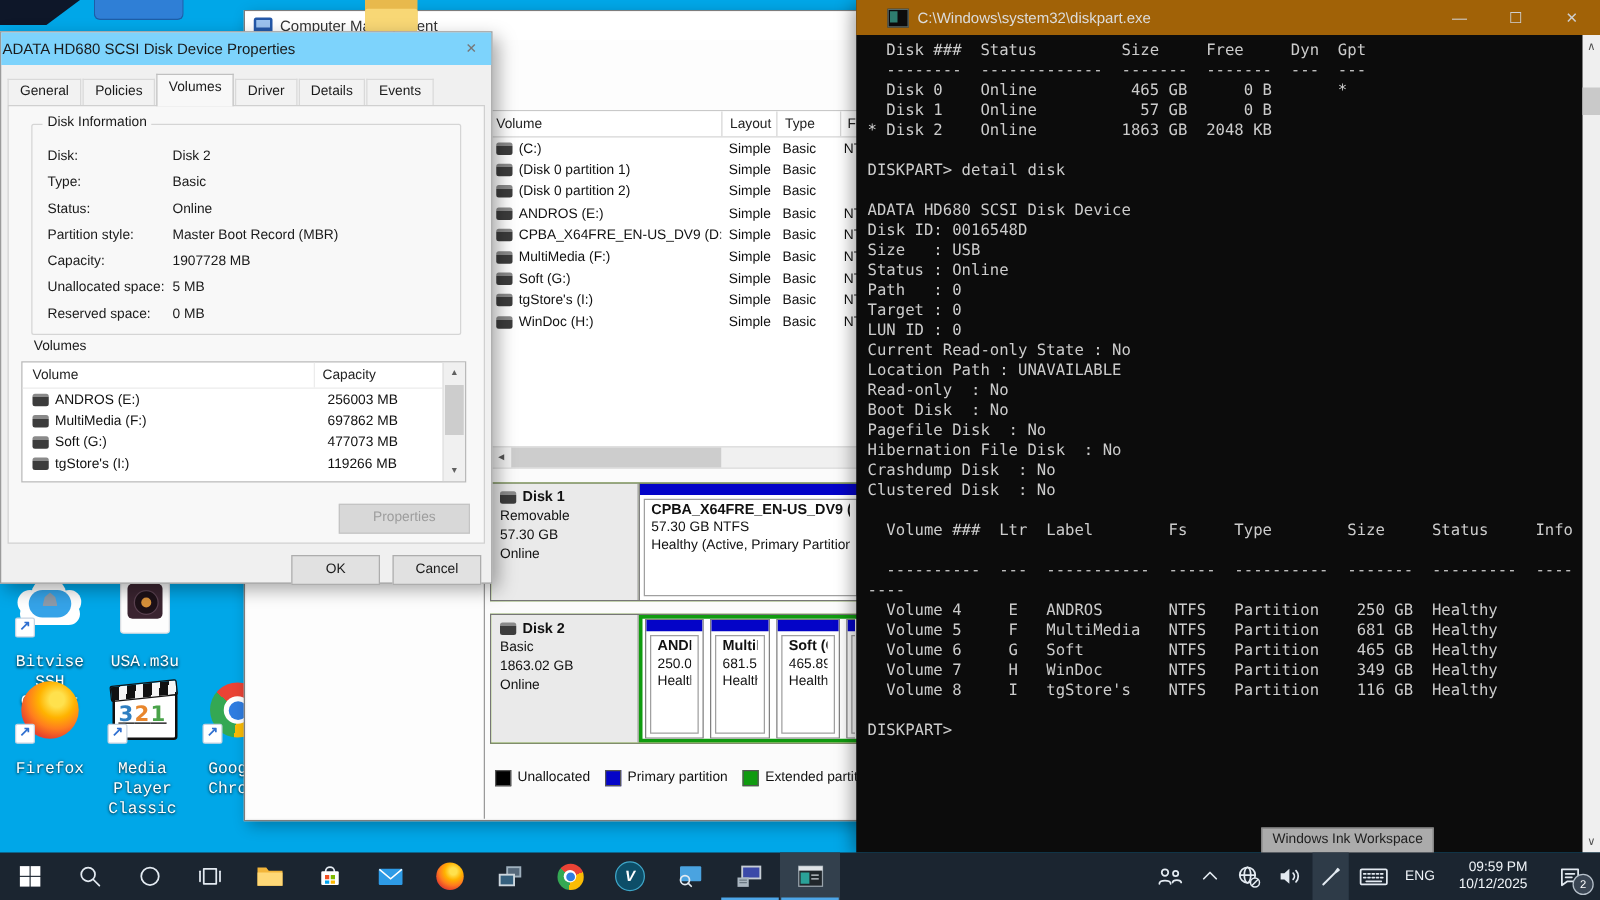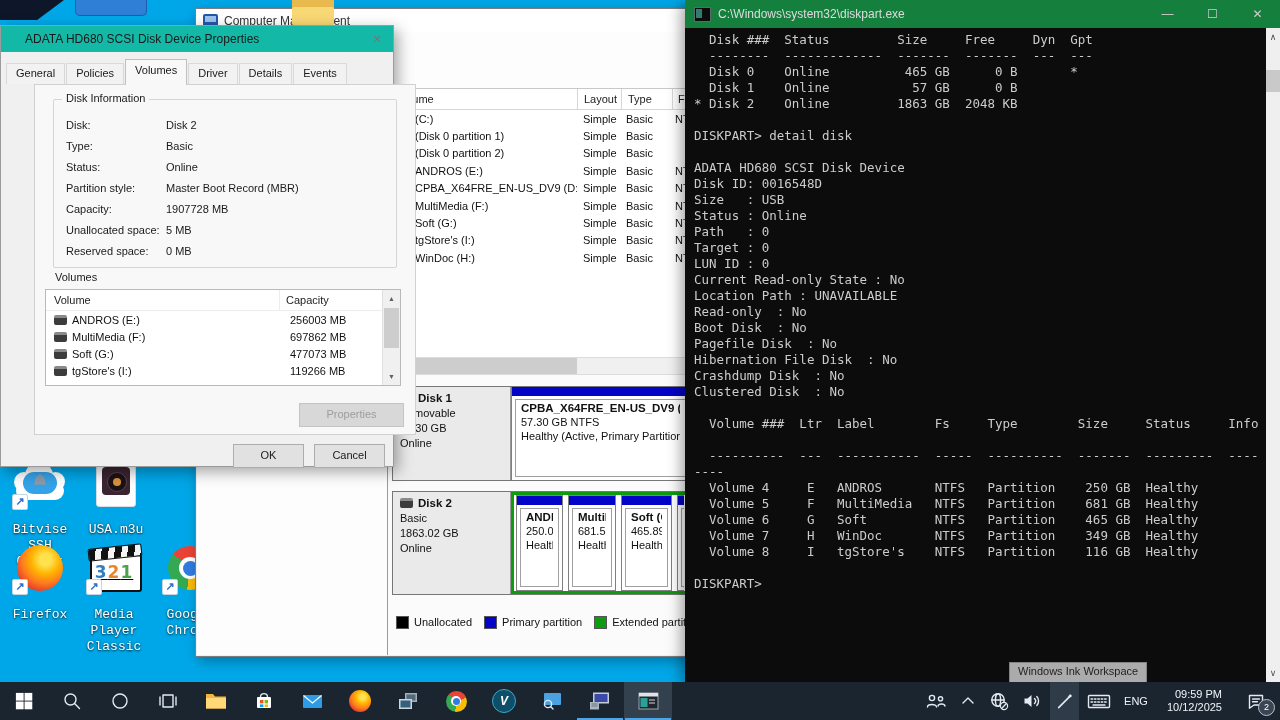--- a/index.html
+++ b/index.html
@@ -79,26 +79,26 @@
   .part-label{font-size:11.5px;font-weight:bold;white-space:nowrap;overflow:hidden;color:#111;}
   .part-size,.part-status{font-size:11px;white-space:nowrap;overflow:hidden;margin-top:2px;color:#111;}
   .ext-frame{flex:1;border:3px solid #0f9b0f;display:flex;gap:5px;padding:0 2px;background:#fff;overflow:hidden;}
   .cm-legend{position:absolute;left:8px;right:0;top:580px;height:20px;display:flex;gap:12px;align-items:center;overflow:hidden;white-space:nowrap;}
   .legend-item{display:flex;align-items:center;gap:5px;font-size:11px;color:#111;flex-shrink:0;}
   .legend-swatch{width:11px;height:11px;border:1px solid #555;display:inline-block;}
 
   
   .dialog{position:absolute;left:0;top:25px;width:392px;height:440px;background:#f0f0f0;
           border:1px solid #9b9b9b;box-shadow:4px 5px 14px rgba(0,0,0,.35);z-index:4;}
-  .dlg-titlebar{height:26px;display:flex;align-items:center;background:#14b8a6;font-size:12px;color:#1a1a1a;padding-left:24px;}
+  .dlg-titlebar{height:26px;display:flex;align-items:center;background:#7dd3fc;font-size:12px;color:#1a1a1a;padding-left:1px;}
   .dlg-close{position:absolute;right:0;top:0;width:32px;height:26px;text-align:center;line-height:26px;color:#777;font-size:11px;}
   .dlg-tabstrip{position:absolute;left:5px;top:37px;display:flex;align-items:flex-end;height:21px;}
   .tab{padding:3px 9px 3px 9px;font-size:11px;color:#1a1a1a;background:#f2f2f2;border:1px solid #d9d9d9;border-bottom:none;margin-right:1px;height:14px;}
   .tab.active{background:#f8f8f8;position:relative;height:18px;padding-top:4px;border-color:#c0c0c0;z-index:2;top:1px;}
-  .dlg-page{position:absolute;left:5px;top:58px;width:380px;height:349px;background:#f8f8f8;border:1px solid #d0d0d0;margin-left:28px;}
+  .dlg-page{position:absolute;left:5px;top:58px;width:380px;height:349px;background:#f8f8f8;border:1px solid #d0d0d0;}
   .groupbox{position:absolute;left:18px;top:14px;width:342px;height:167px;border:1px solid #d5d5d5;border-radius:2px;}
   .groupbox-label{position:absolute;top:-8px;left:8px;background:#f8f8f8;padding:0 4px;font-size:11px;color:#1a1a1a;}
   .info-rows{position:absolute;left:12px;top:14px;right:8px;}
   .info-row{display:flex;height:21px;align-items:center;font-size:11px;color:#1a1a1a;}
   .info-label{width:100px;flex-shrink:0;}
   .dlg-volumes-label{position:absolute;left:20px;top:186px;font-size:11px;color:#1a1a1a;}
   .dlg-vol-list{position:absolute;left:10px;top:204px;width:354px;height:95px;background:#fff;border:1px solid #b9b9b9;overflow:hidden;}
   .dvol-header{display:flex;height:20px;align-items:center;font-size:11px;color:#222;border-bottom:1px solid #ececec;}
   .dvol-header .h1{padding-left:8px;width:225px;border-right:1px solid #ececec;height:100%;display:flex;align-items:center;}
   .dvol-header .h2{padding-left:6px;}
@@ -112,21 +112,21 @@
   .dlg-vscroll .sthumb{position:absolute;left:1px;right:1px;top:18px;height:40px;background:#cdcdcd;}
   .btn{position:absolute;font-size:11px;text-align:center;border:1px solid #adadad;background:#e1e1e1;color:#1a1a1a;line-height:20px;}
   .btn.disabled{background:#d8d8d8;border-color:#c4c4c4;color:#9d9d9d;}
   .btn-properties{left:264px;top:318px;width:103px;height:22px;}
   .btn-ok{left:232px;top:418px;width:69px;height:22px;}
   .btn-cancel{left:313px;top:418px;width:69px;height:22px;}
 
   
   .console{position:absolute;left:685px;top:0;width:595px;height:682px;background:#0c0c0c;z-index:5;
            box-shadow:-3px 3px 14px rgba(0,0,0,.4);}
-  .console-titlebar{height:28px;background:#15803d;display:flex;align-items:center;color:#dcdcdc;font-size:12px;}
+  .console-titlebar{height:28px;background:#a16207;display:flex;align-items:center;color:#dcdcdc;font-size:12px;padding-left:16px;}
   .console-icon{width:15px;height:13px;margin:0 7px 0 9px;background:#0c0c0c;border:1px solid #5a6a6a;position:relative;}
   .console-icon::before{content:"";position:absolute;left:1px;top:1px;width:6px;height:9px;background:#2e7d6e;}
   .console-caption{white-space:nowrap;}
   .console-buttons{margin-left:auto;display:flex;height:100%;}
   .console-buttons .cbtn{width:45px;height:100%;display:flex;align-items:center;justify-content:center;color:#cfcfcf;font-size:12px;}
   .console-body{position:absolute;left:0;top:28px;right:14px;bottom:0;overflow:hidden;padding:4px 0 0 9px;}
   .cline{font-family:"DejaVu Sans Mono",monospace;font-size:12.5px;line-height:16px;color:#cccccc;white-space:pre;}
   .console-scrollbar{position:absolute;right:0;top:28px;width:14px;bottom:0;background:#efefef;}
   .console-scrollbar .csarrow{position:absolute;left:0;right:0;text-align:center;font-size:9px;color:#505050;height:14px;line-height:14px;}
   .console-scrollbar .csarrow.up{top:2px;}

